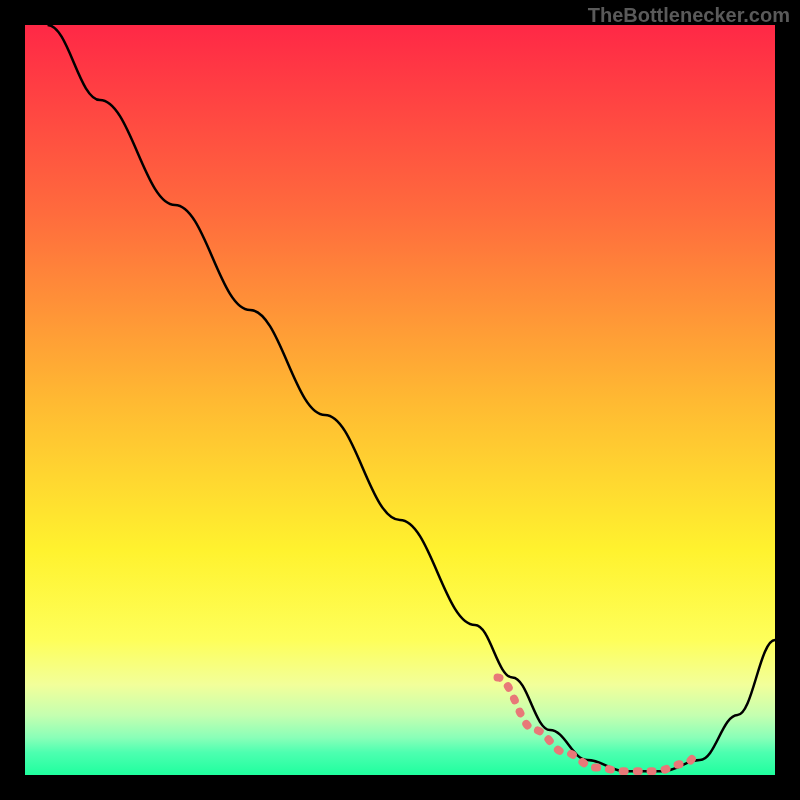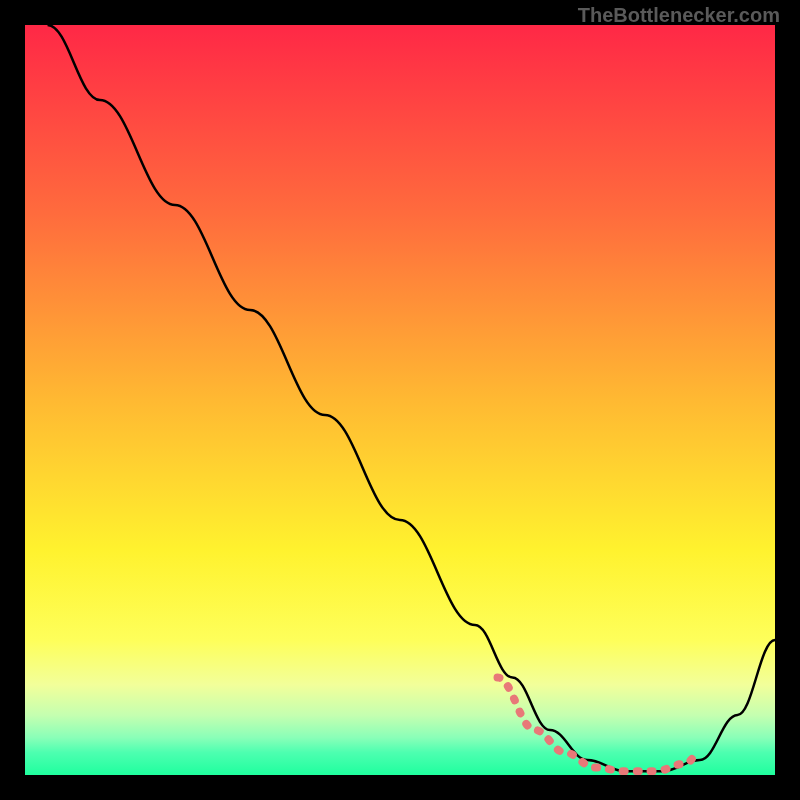--- a/index.html
+++ b/index.html
@@ -10,21 +10,21 @@
     body {
       width: 800px;
       height: 800px;
       background: #000;
       position: relative;
       font-family: Arial, sans-serif;
     }
     .watermark {
       position: absolute;
       top: 4px;
-      right: 20px;
+      right: 10px;
       color: #5a5a5a;
       font-size: 20px;
       font-weight: bold;
       z-index: 10;
     }
     .chart-area {
       position: absolute;
       top: 25px;
       left: 25px;
       width: 750px;

